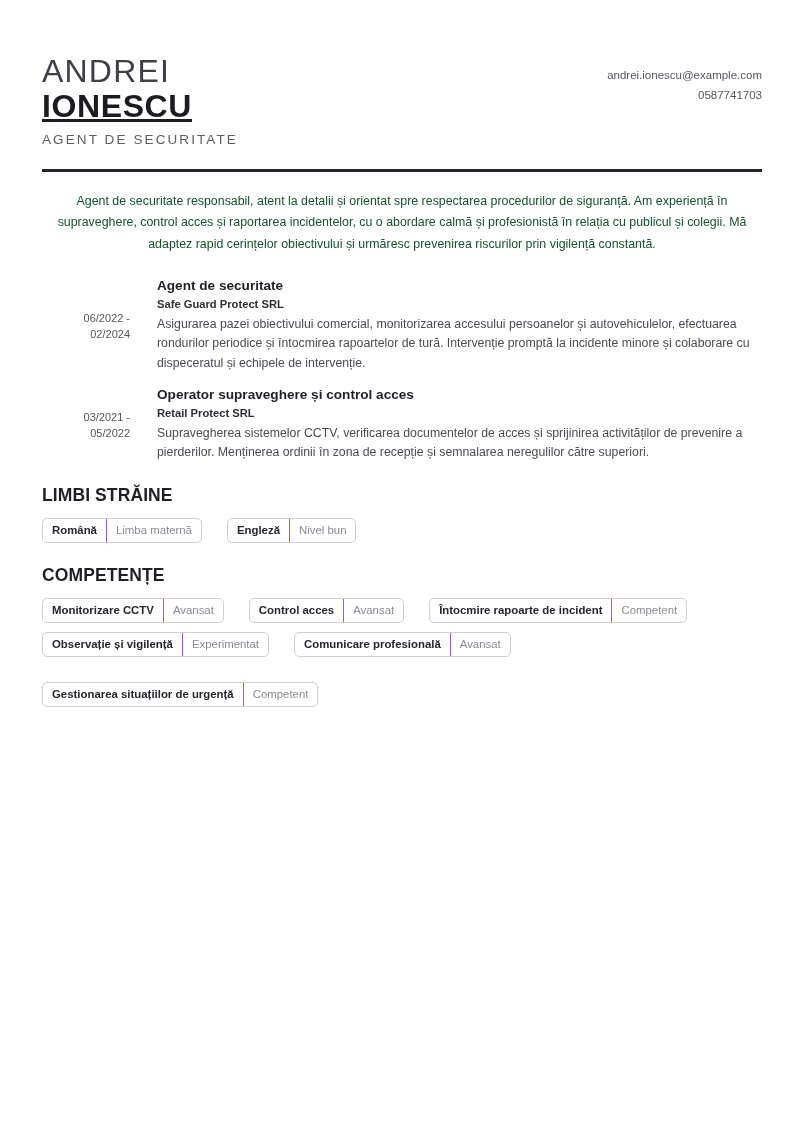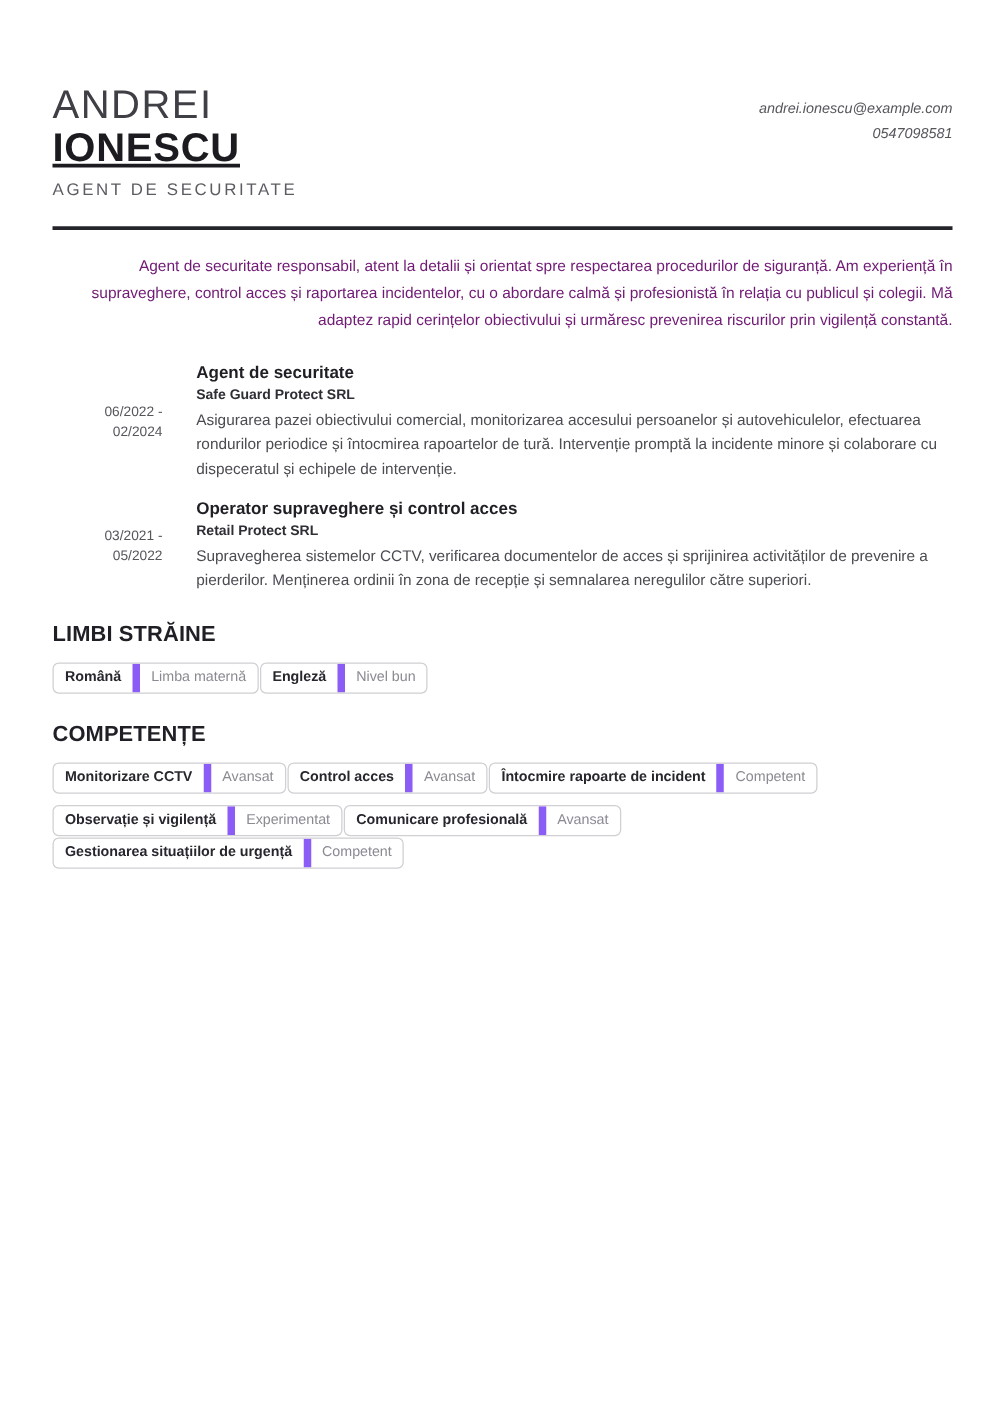--- a/index.html
+++ b/index.html
@@ -12,21 +12,21 @@
     width: 804px;
     height: 1137px;
     font-family: "Liberation Sans", sans-serif;
     color: #3a3a3a;
     -webkit-font-smoothing: antialiased;
   }
   .page {
     width: 804px;
     height: 1137px;
     box-sizing: border-box;
-    padding: 16px 42px;
+    padding: 4px 42px;
     position: relative;
     background: #ffffff;
   }
 
   
   .header {
     display: flex;
     justify-content: space-between;
     align-items: flex-start;
     padding-top: 50px;
@@ -59,35 +59,35 @@
     margin-top: 9px;
     text-transform: uppercase;
   }
   .contact {
     text-align: right;
     font-size: 11.5px;
     line-height: 1.72;
     color: #55555c;
     padding-top: 12px;
   }
-  .contact div { white-space: nowrap; font-style: italic; }
+  .contact div { white-space: nowrap; }
 
   .rule {
     margin-top: 22px;
     height: 3px;
     background: #24242b;
   }
 
   
   .summary {
     margin-top: 19px;
     font-size: 12.4px;
     line-height: 1.72;
-    color: #701a75;
-    text-align: right;
+    color: #14532d;
+    text-align: center;
   }
 
   
   .section { margin-top: 22px; }
   .section-title {
     font-size: 17.5px;
     font-weight: 700;
     color: #1f1f25;
     letter-spacing: 0.1px;
     text-transform: uppercase;
@@ -144,21 +144,21 @@
     font-size: 12.3px;
     line-height: 1.58;
     color: #4b4b52;
     margin-top: 3px;
   }
 
   
   .pill-row {
     display: flex;
     flex-wrap: wrap;
-    gap: 1px;
+    gap: 25px;
     margin-bottom: 9px;
   }
   .pill-row:last-child { margin-bottom: 0; }
   .pill {
     display: inline-flex;
     align-items: stretch;
     border: 1px solid #cfcfd4;
     border-radius: 5px;
     overflow: hidden;
     background: #ffffff;
@@ -174,37 +174,37 @@
     white-space: nowrap;
   }
   .pill-level {
     display: flex;
     align-items: center;
     padding: 0 9px;
     font-size: 11.4px;
     font-weight: 400;
     color: #8a8a92;
     white-space: nowrap;
-    border-left: 6px solid #8b5cf6;
+    border-left: 1px solid #8b5cf6;
   }
 </style>
 </head>
 <body>
 
 <div class="page">
 
   <div class="header">
     <div class="identity">
       <div class="first-name">ANDREI</div>
       <div class="last-name">IONESCU</div>
       <div class="job-title">AGENT DE SECURITATE</div>
     </div>
     <div class="contact">
       <div>andrei.ionescu@example.com</div>
-      <div>0547098581</div>
+      <div>0587741703</div>
     </div>
   </div>
 
   <div class="rule"></div>
 
   <div class="summary">Agent de securitate responsabil, atent la detalii și orientat spre respectarea procedurilor de siguranță. Am experiență în supraveghere, control acces și raportarea incidentelor, cu o abordare calmă și profesionistă în relația cu publicul și colegii. Mă adaptez rapid cerințelor obiectivului și urmăresc prevenirea riscurilor prin vigilență constantă.</div>
 
   <div class="section">
 
     <div class="entry">

